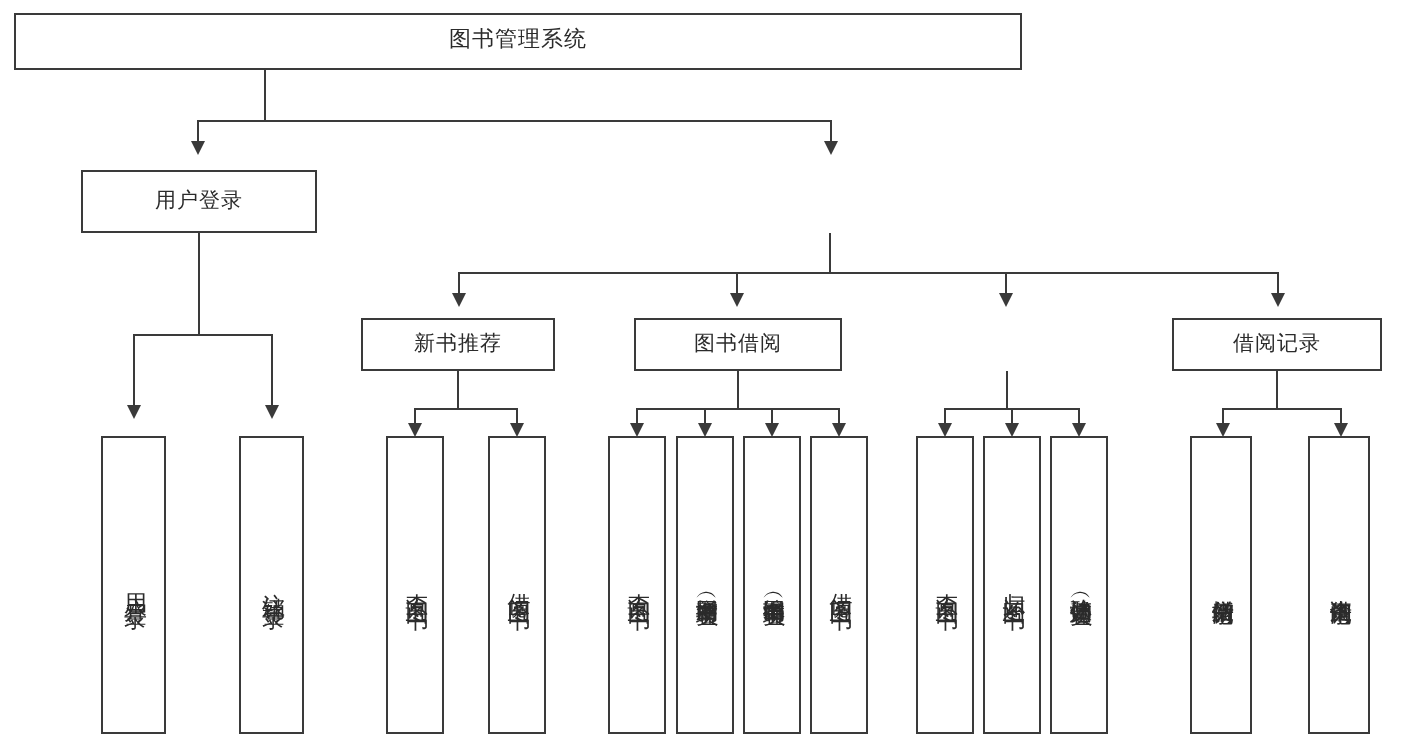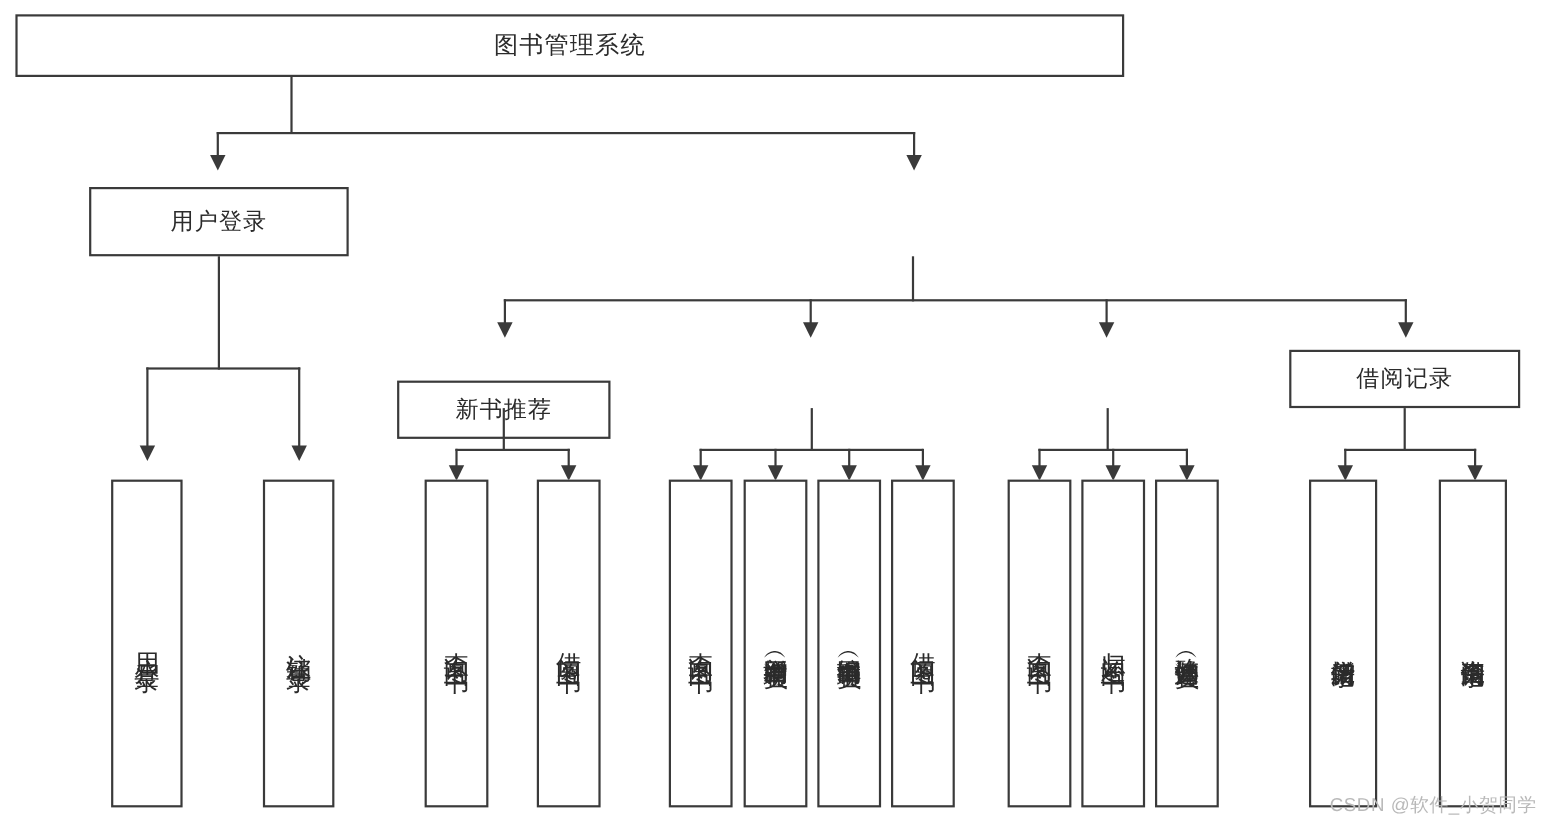--- a/index.html
+++ b/index.html
@@ -23,20 +23,21 @@
     display:flex;
     align-items:center;
     justify-content:center;
     color:#2b2b2b;
   }
   .node .label{
     display:block;
     text-align:right;
     line-height:1.12;
     white-space:nowrap;
+    font-family:Liberation Mono, monospace;
   }
   .node.horiz .label{
     font-size:21px;
     letter-spacing:1px;
   }
   .node.root .label{
     font-size:22px;
     letter-spacing:1px;
   }
   
@@ -119,22 +120,25 @@
 
   <div class="ln v" style="left:736px;top:272px;width:2px;height:23px;"></div>
   <div class="arrow" style="left:730px;top:293px;"></div>
 
   <div class="ln v" style="left:1005px;top:272px;width:2px;height:23px;"></div>
   <div class="arrow" style="left:999px;top:293px;"></div>
 
   <div class="ln v" style="left:1277px;top:272px;width:2px;height:23px;"></div>
   <div class="arrow" style="left:1271px;top:293px;"></div>
 
-  <div class="node horiz" style="left:361px;top:318px;width:194px;height:53px;margin-top:28px;">
+  <div class="node horiz" style="left:361px;top:318px;width:194px;height:53px;">
     <span class="label">新书推荐</span>
+  </div>
+  <div class="node horiz" style="left:634px;top:318px;width:208px;height:53px;">
+    <span class="label">图书借阅</span>
   </div>
   <div class="node horiz" style="left:1172px;top:318px;width:210px;height:53px;">
     <span class="label">借阅记录</span>
   </div>
 
   <div class="ln v" style="left:457px;top:371px;width:2px;height:39px;"></div>
   <div class="ln h" style="left:414px;top:408px;width:104px;height:2px;"></div>
   <div class="ln v" style="left:414px;top:408px;width:2px;height:18px;"></div>
   <div class="arrow" style="left:408px;top:423px;"></div>
   <div class="ln v" style="left:516px;top:408px;width:2px;height:18px;"></div>
@@ -204,15 +208,14 @@
     <span class="label">确认归还（管理员）</span>
   </div>
 
   <div class="node vert tight" style="left:1190px;top:436px;width:62px;height:298px;">
     <span class="label">新增借阅记录</span>
   </div>
   <div class="node vert tight" style="left:1308px;top:436px;width:62px;height:298px;">
     <span class="label">查询借阅记录</span>
   </div>
 
-  <div id="watermark">CSDN @软件_小贺同学</div>
 
 </div>
 
 </body></html>

